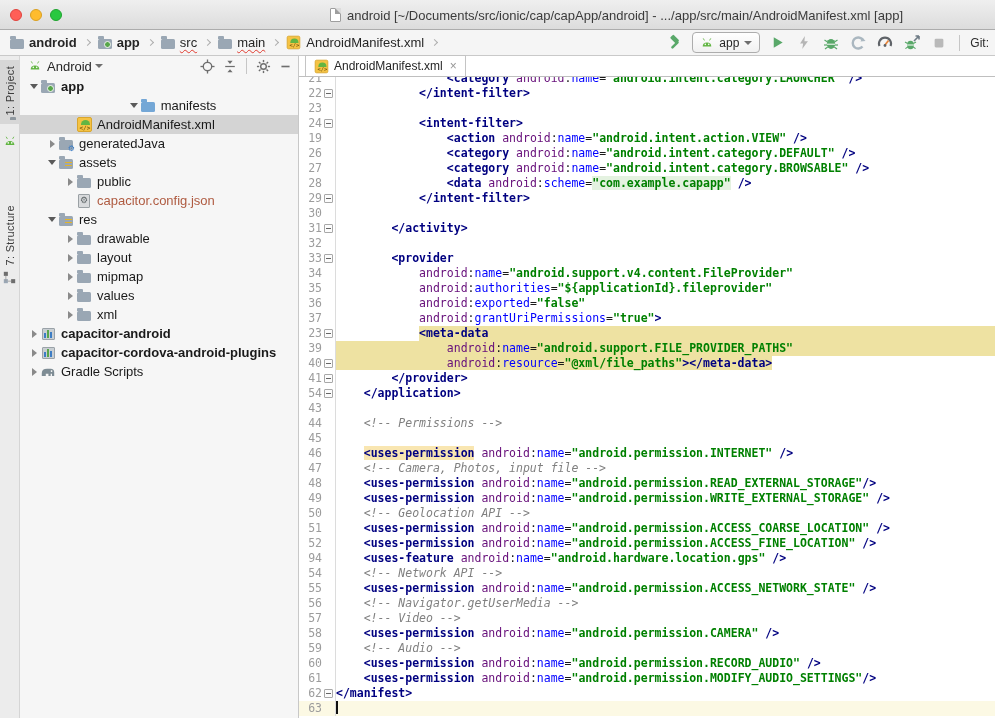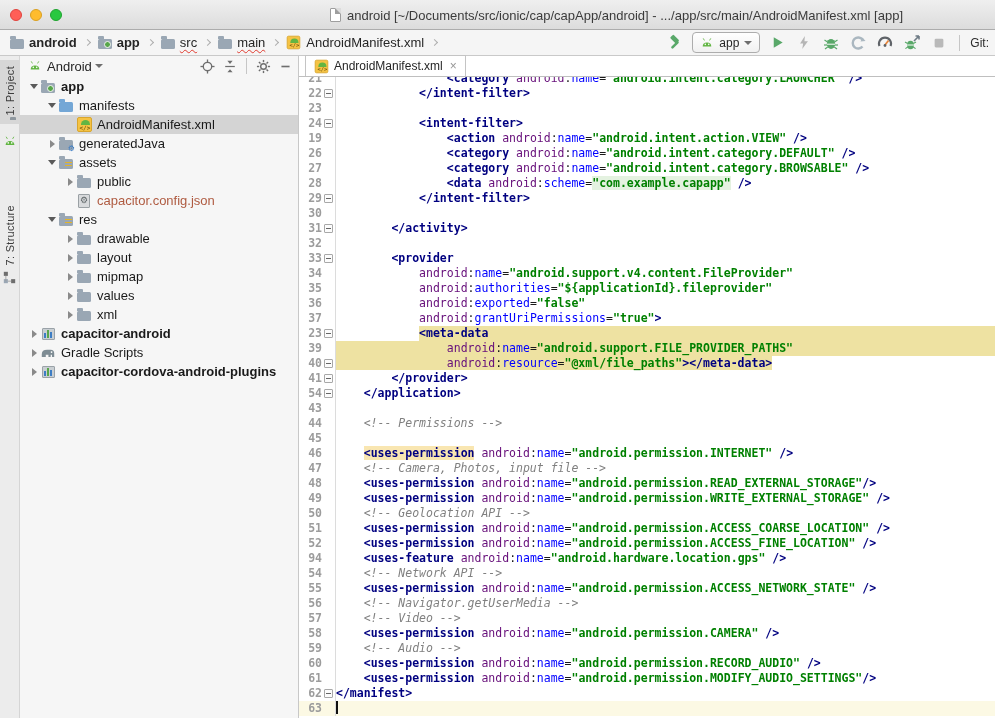--- a/index.html
+++ b/index.html
@@ -75,21 +75,21 @@
 
   
   .editor { flex:1; display:flex; flex-direction:column; background:#fff; min-width:0; }
   .tabbar { height:21px; border-bottom:1px solid #bfbfbf; display:flex; align-items:flex-end; background:#fff; padding-left:6px; flex:none; }
   .tab { height:21px; display:flex; align-items:center; gap:5px; padding:0 8px; background:#fff; border:1px solid #c4c4c4; border-bottom:none; font-size:12px; color:#262626; }
   .tab .close { color:#969696; font-size:12px; margin-left:2px; }
   .code-area { flex:1; overflow:hidden; position:relative; }
   .code-inner { margin-top:-6px; font-family:"DejaVu Sans Mono","Liberation Mono",monospace; font-size:11.5px; line-height:15px; }
   .crow { display:flex; height:15px; }
   .crow.caret-row { background:#fcf9e4; }
-  .gut { width:37px; flex:none; display:flex; border-right:1px solid #dcdcdc;font-weight:bold; }
+  .gut { width:37px; flex:none; display:flex; border-right:1px solid #dcdcdc; }
   .lnum { width:23px; text-align:right; color:#9c9c9c; flex:none; }
   .foldc { width:13px; flex:none; display:flex; align-items:center; justify-content:center; }
   .foldbox { width:9px; height:9px; border:1px solid #a8a8a8; background:#fcfcfc; border-radius:1px; position:relative; }
   .foldbox::after { content:""; position:absolute; left:1px; top:3px; width:5px; height:1px; background:#666; }
   .codeln { flex:1; white-space:pre; min-width:0; }
   .codeln.sel-full { background:#eee2a2; }
   .t { color:#000080; font-weight:bold; }
   .th { color:#000080; font-weight:bold; background:#f9e6b1; }
   .n { color:#660e7a; }
   .a { color:#0000ff; }
@@ -290,21 +290,21 @@
     <div class="tree" id="tree">
         <div class="tree-row" style="padding-left: 8px;">
           <span class="arr">
             <span class="arr-o"></span>
           </span>
           <span class="t-ico">
             <span class="fld dot"></span>
           </span>
           <span class="t-lbl b">app</span>
         </div>
-        <div class="tree-row" style="padding-left: 26px;">
+        <div class="tree-row" style="padding-left: 26px; justify-content: center;">
           <span class="arr">
             <span class="arr-o"></span>
           </span>
           <span class="t-ico">
             <span class="fld blue"></span>
           </span>
           <span class="t-lbl">manifests</span>
         </div>
         <div class="tree-row selected" style="padding-left: 44px;">
           <span class="arr"></span>
@@ -412,39 +412,39 @@
               <i style="background: rgb(61, 125, 196); height: 6px;"></i>
             </span>
           </span>
           <span class="t-lbl b">capacitor-android</span>
         </div>
         <div class="tree-row" style="padding-left: 8px;">
           <span class="arr">
             <span class="arr-c"></span>
           </span>
           <span class="t-ico">
-            <svg width="16" height="13" viewBox="0 0 18 14">
-              <path d="M2 12 v-3 q0-5 6-5 h4 q4 0 4 4 v4 h-2.5 v-2.5 h-1.5 V12 h-2.5 v-2.5 h-3 V12 z" fill="#7e8c94"></path>
-              <circle cx="13" cy="6.5" r="1" fill="#fff"></circle>
-            </svg>
-          </span>
-          <span class="t-lbl">Gradle Scripts</span>
-        </div>
-        <div class="tree-row" style="padding-left: 8px;">
-          <span class="arr">
-            <span class="arr-c"></span>
-          </span>
-          <span class="t-ico">
             <span class="libicon">
               <i style="background: rgb(61, 125, 196); height: 5px;"></i>
               <i style="background: rgb(87, 166, 74); height: 8px;"></i>
               <i style="background: rgb(61, 125, 196); height: 6px;"></i>
             </span>
           </span>
           <span class="t-lbl b">capacitor-cordova-android-plugins</span>
+        </div>
+        <div class="tree-row" style="padding-left: 8px;">
+          <span class="arr">
+            <span class="arr-c"></span>
+          </span>
+          <span class="t-ico">
+            <svg width="16" height="13" viewBox="0 0 18 14">
+              <path d="M2 12 v-3 q0-5 6-5 h4 q4 0 4 4 v4 h-2.5 v-2.5 h-1.5 V12 h-2.5 v-2.5 h-3 V12 z" fill="#7e8c94"></path>
+              <circle cx="13" cy="6.5" r="1" fill="#fff"></circle>
+            </svg>
+          </span>
+          <span class="t-lbl">Gradle Scripts</span>
         </div>
       </div>
   </div>
 
   <div class="editor">
     <div class="tabbar">
       <div class="tab">
         <span class="mani" style="transform:scale(.9)"></span>
         <span>AndroidManifest.xml</span>
         <span class="close">×</span>

